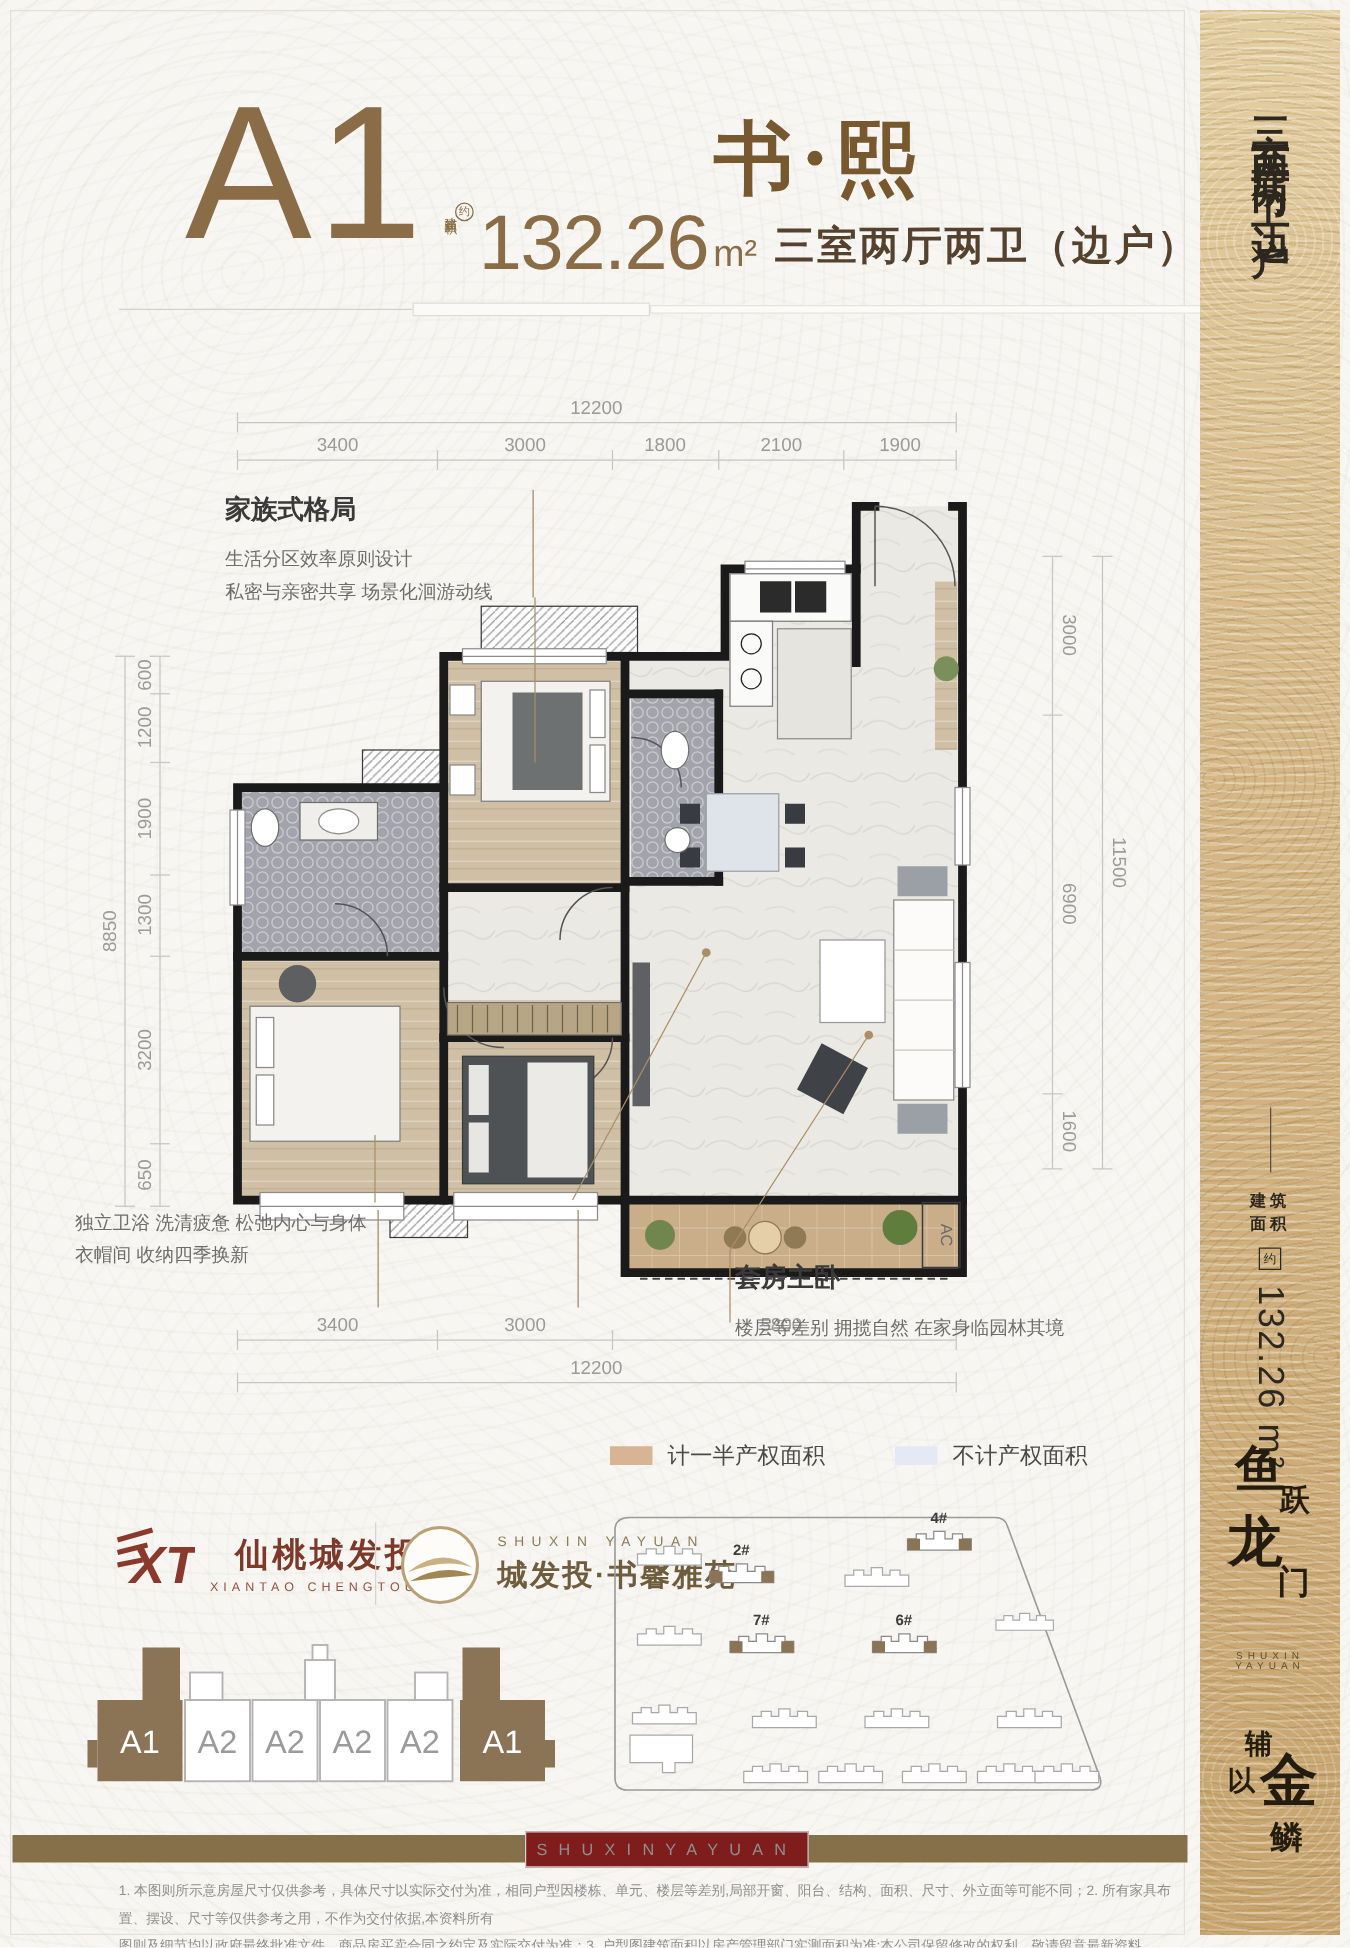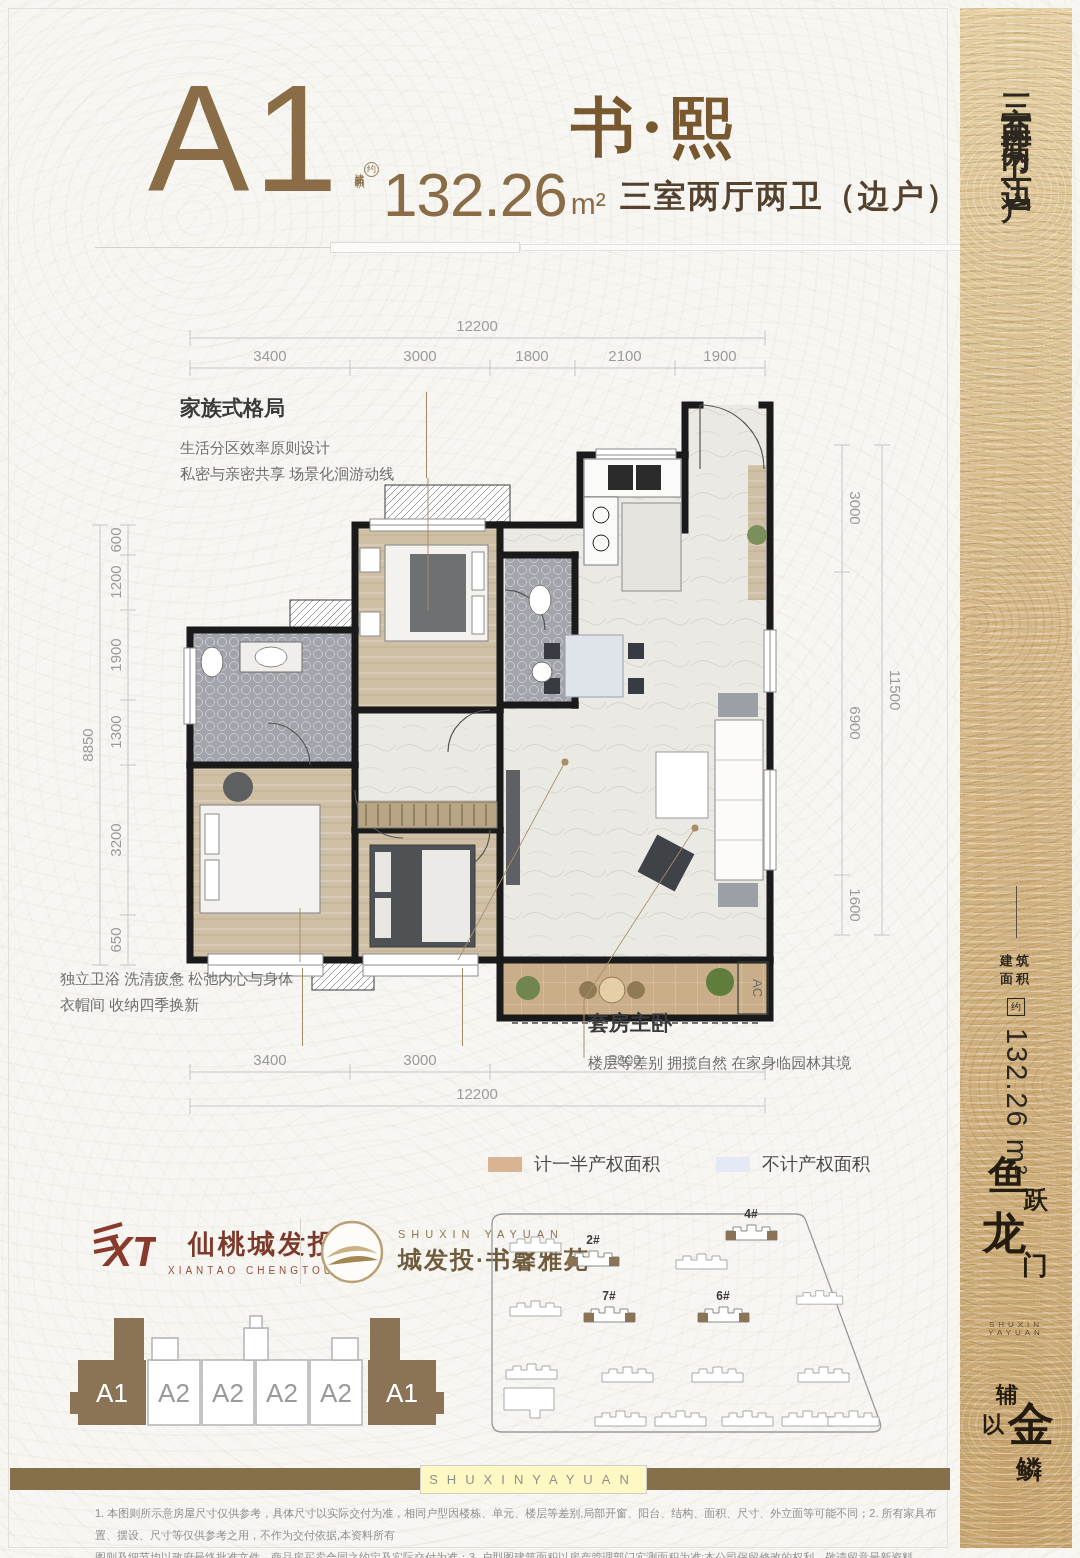--- a/index.html
+++ b/index.html
@@ -56,21 +56,21 @@
   .sb-arealabel{position:absolute;left:50%;transform:translateX(-50%);top:944px;font-size:13px;
                 color:#2c2820;font-weight:bold;letter-spacing:3px;text-align:center;line-height:1.4;}
   .sb-approx{position:absolute;left:50%;transform:translateX(-50%);top:990px;font-size:10px;color:#2c2820;
              border:1px solid #2c2820;padding:1px 3px;}
   .sb-areaval{position:absolute;left:50%;transform:translateX(-50%);top:1020px;writing-mode:vertical-rl;
               font-size:29px;color:#2c2820;letter-spacing:2px;}
   .callig{font-family:"DejaVu Serif","Liberation Serif",serif;font-weight:bold;color:#241c0f;position:absolute;}
   .sb-en{position:absolute;left:50%;transform:translateX(-50%);font-size:8px;letter-spacing:4px;color:#5f4e33;}
   
   .bar{left:10px;top:1468px;width:940px;height:22px;background:#85704a;}
-  .bar-box{position:absolute;left:410px;top:-3px;width:225px;height:27px;background:#fef9c3;border:1px solid #cfcfcf;
+  .bar-box{position:absolute;left:410px;top:-3px;width:225px;height:27px;background:#7f1d1d;border:1px solid #cfcfcf;
            text-align:center;line-height:27px;font-size:13px;color:#8f8f8f;letter-spacing:9px;}
   .disc{left:95px;top:1502px;width:845px;font-size:11px;color:#8f8f8f;line-height:2.0;}
   svg text{font-family:"Liberation Sans",sans-serif;}
 </style>
 </head>
 <body>
 
 <div class="page">
   <div class="bgwash"></div>
   <div class="frame"></div>

